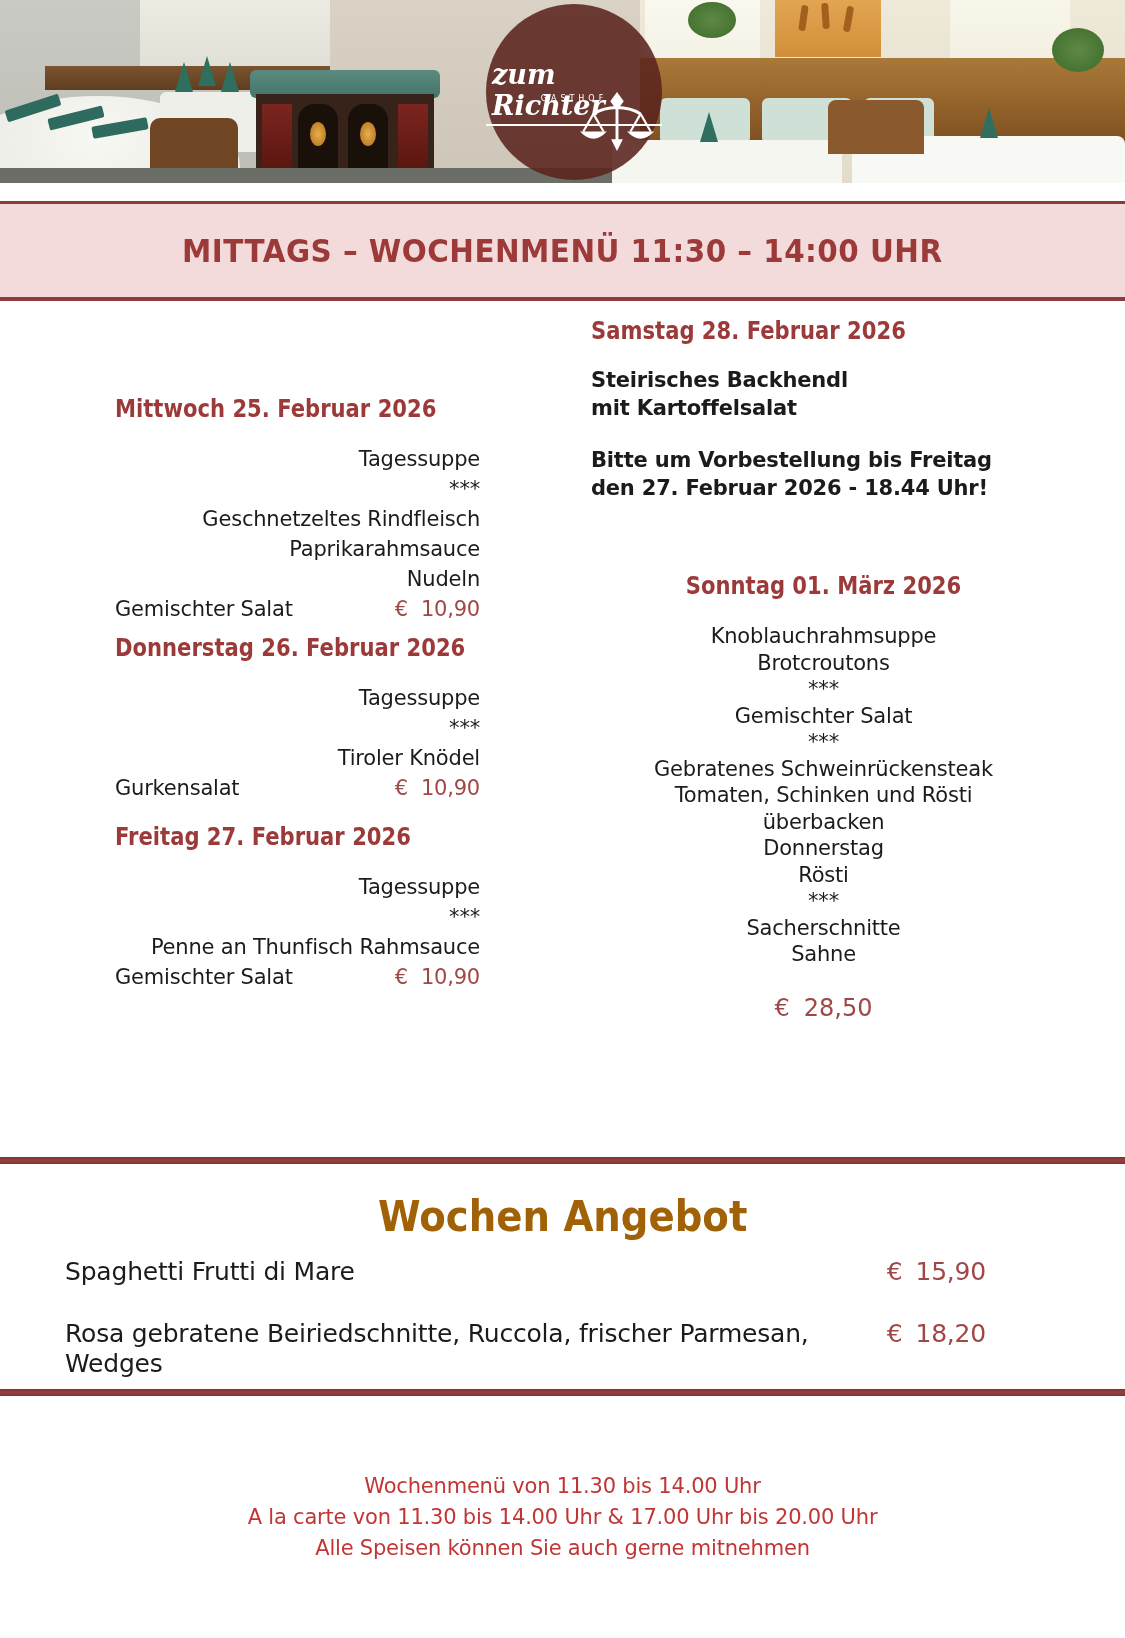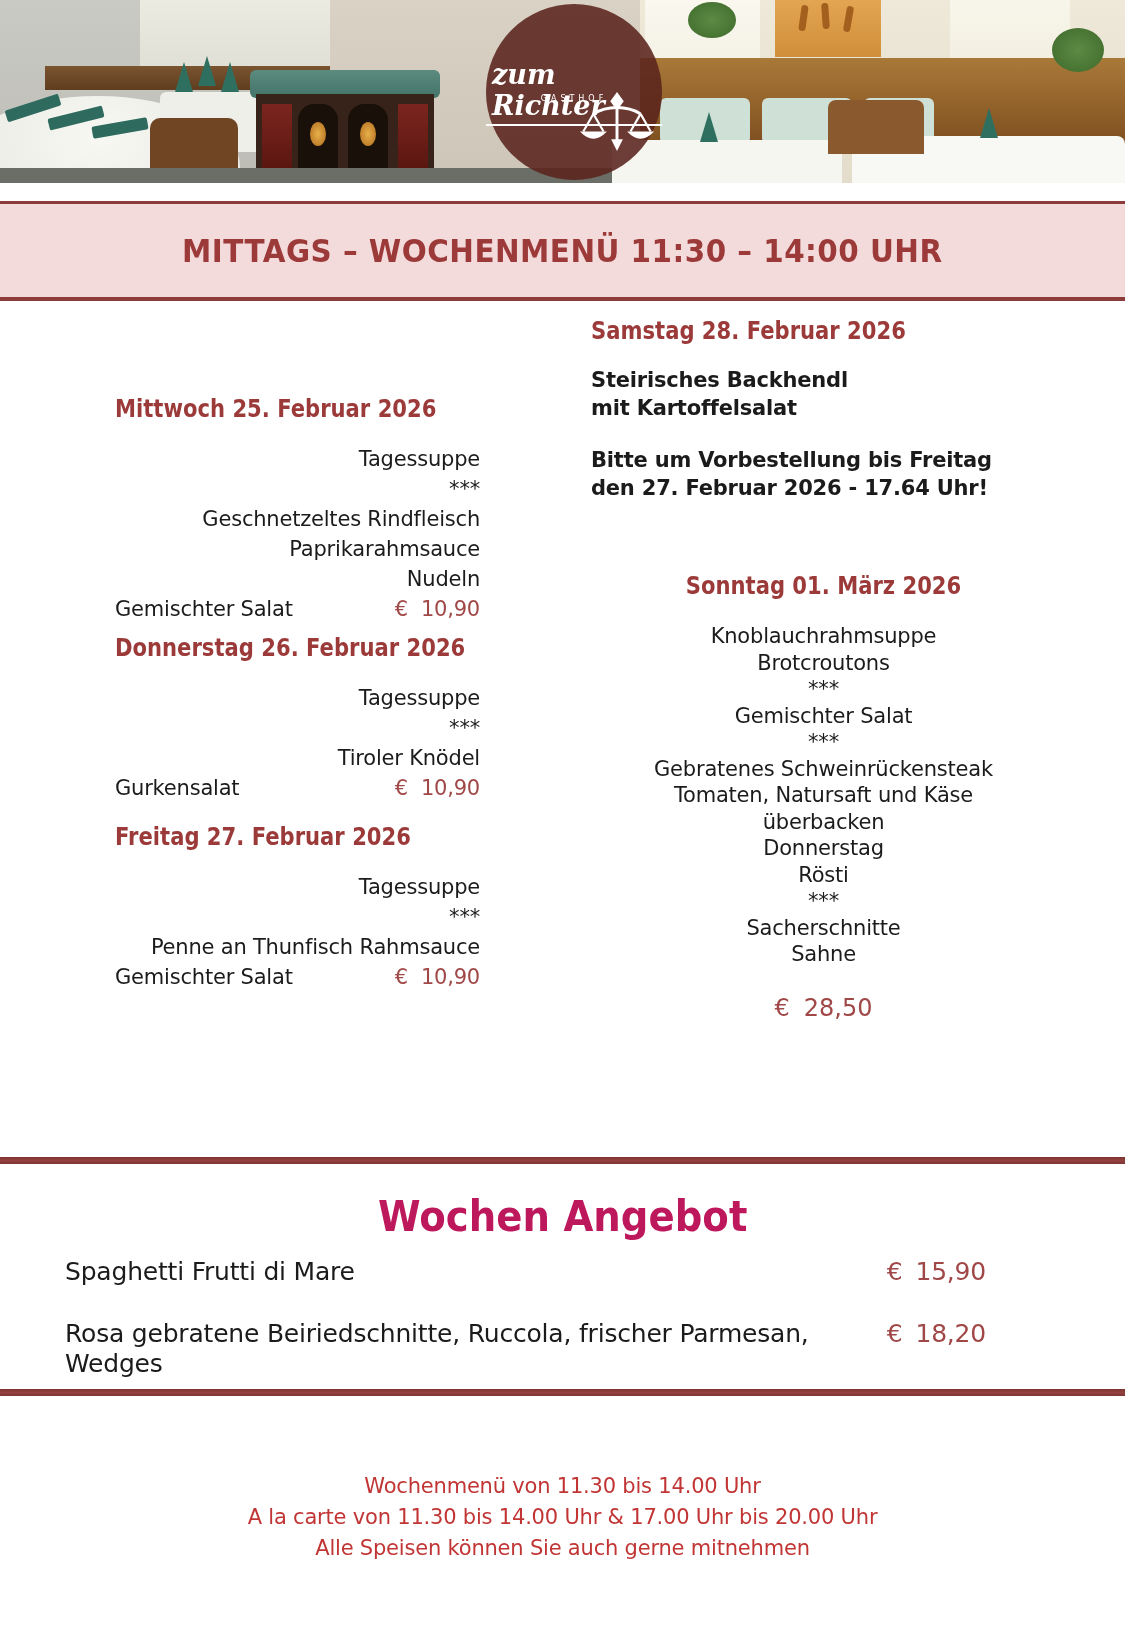--- a/index.html
+++ b/index.html
@@ -80,21 +80,21 @@
   .sat-head{margin-top:16px;}
   .sat-dish{margin-top:20px;font-weight:bold;font-size:21px;line-height:28px;letter-spacing:-0.2px;}
   .sat-note{margin-top:24px;font-weight:bold;font-size:21px;line-height:28px;letter-spacing:-0.2px;}
   .sun-head{margin-top:70px;}
   .sun-lines{margin-top:22px;text-align:center;font-size:21px;line-height:26.5px;letter-spacing:-0.2px;}
   .sun-price{margin-top:26px;display:flex;justify-content:center;gap:14px;color:#a04747;font-size:24px;}
   
   .divider{height:7px;background:linear-gradient(#7e3434,#944040,#7e3434);}
   
   .offer{height:225px;}
-  .offer h2{margin:0;padding-top:28px;text-align:center;font-size:42px;font-weight:bold;color:#be185d;}
+  .offer h2{margin:0;padding-top:28px;text-align:center;font-size:42px;font-weight:bold;color:#a16207;}
   .offer h2 span{display:inline-block;transform:scaleX(0.92);transform-origin:center;white-space:nowrap;}
   .offer-row{display:flex;justify-content:space-between;align-items:baseline;
     padding:0 139px 0 65px;font-size:25px;line-height:30px;letter-spacing:-0.2px;}
   .offer-row.first{margin-top:16px;}
   .offer-row.second{margin-top:32px;}
   
   .footer{padding-top:75px;text-align:center;color:#c23535;font-size:21px;line-height:31px;letter-spacing:-0.2px;}
 </style>
 </head>
 <body>
@@ -218,31 +218,31 @@
   </div>
 
   <div class="col-right">
     <h2 class="h-day sat-head">Samstag 28. Februar 2026</h2>
     <div class="sat-dish">
         <div>Steirisches Backhendl</div>
         <div>mit Kartoffelsalat</div>
       </div>
     <div class="sat-note">
         <div>Bitte um Vorbestellung bis Freitag</div>
-        <div>den 27. Februar 2026 - 17.64 Uhr!</div>
+        <div>den 27. Februar 2026 - 18.44 Uhr!</div>
       </div>
     <h2 class="h-day centered sun-head">Sonntag 01. März 2026</h2>
     <div class="sun-lines">
         <div>Knoblauchrahmsuppe</div>
         <div>Brotcroutons</div>
         <div>***</div>
         <div>Gemischter Salat</div>
         <div>***</div>
         <div>Gebratenes Schweinrückensteak</div>
-        <div>Tomaten, Natursaft und Käse</div>
+        <div>Tomaten, Schinken und Rösti</div>
         <div>überbacken</div>
         <div>Donnerstag</div>
         <div>Rösti</div>
         <div>***</div>
         <div>Sacherschnitte</div>
         <div>Sahne</div>
       </div>
     <div class="sun-price">
       <span>€</span>
       <span>28,50</span>

